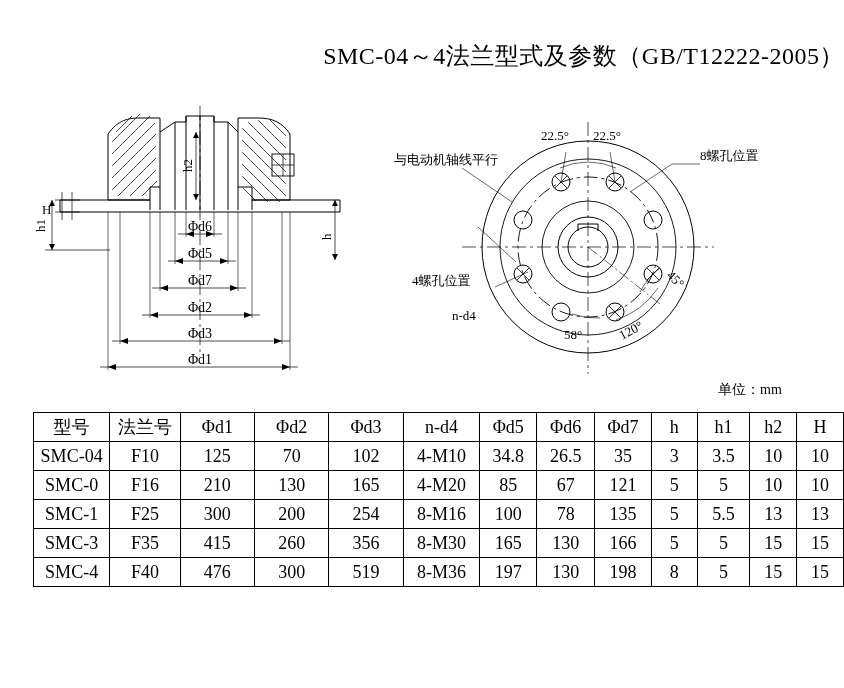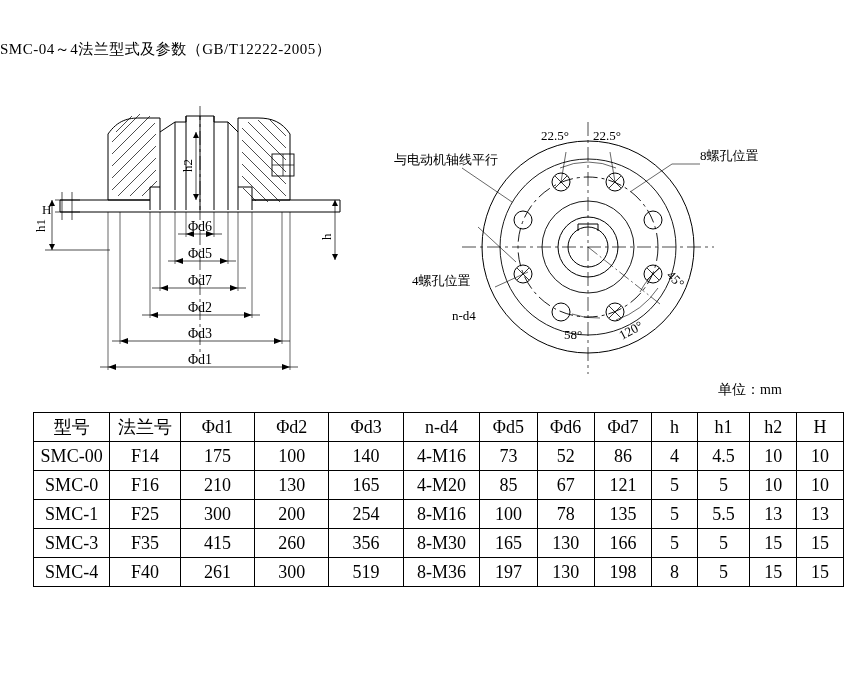--- a/index.html
+++ b/index.html
@@ -13,22 +13,22 @@
     position: relative;
     font-family: "Liberation Serif", serif;
     color: #000;
     overflow: hidden;
   }
   #title {
     position: absolute;
     top: 40px;
     left: 0;
     width: 844px;
-    text-align: left;
-    font-size: 15px;
+    text-align: right;
+    font-size: 24px;
     letter-spacing: 0.5px;
     font-family: "Liberation Serif", serif;
   }
   #drawing {
     position: absolute;
     top: 92px;
     left: 0;
     width: 844px;
     height: 290px;
   }
@@ -295,31 +295,31 @@
       <th>Φd6</th>
       <th>Φd7</th>
       <th>h</th>
       <th>h1</th>
       <th>h2</th>
       <th>H</th>
     </tr>
   </thead>
   <tbody>
     <tr>
-      <td>SMC-00</td>
-      <td>F14</td>
-      <td>175</td>
-      <td>100</td>
-      <td>140</td>
-      <td>4-M16</td>
-      <td>73</td>
-      <td>52</td>
-      <td>86</td>
-      <td>4</td>
-      <td>4.5</td>
+      <td>SMC-04</td>
+      <td>F10</td>
+      <td>125</td>
+      <td>70</td>
+      <td>102</td>
+      <td>4-M10</td>
+      <td>34.8</td>
+      <td>26.5</td>
+      <td>35</td>
+      <td>3</td>
+      <td>3.5</td>
       <td>10</td>
       <td>10</td>
     </tr>
     <tr>
       <td>SMC-0</td>
       <td>F16</td>
       <td>210</td>
       <td>130</td>
       <td>165</td>
       <td>4-M20</td>
@@ -357,21 +357,21 @@
       <td>130</td>
       <td>166</td>
       <td>5</td>
       <td>5</td>
       <td>15</td>
       <td>15</td>
     </tr>
     <tr>
       <td>SMC-4</td>
       <td>F40</td>
-      <td>261</td>
+      <td>476</td>
       <td>300</td>
       <td>519</td>
       <td>8-M36</td>
       <td>197</td>
       <td>130</td>
       <td>198</td>
       <td>8</td>
       <td>5</td>
       <td>15</td>
       <td>15</td>

